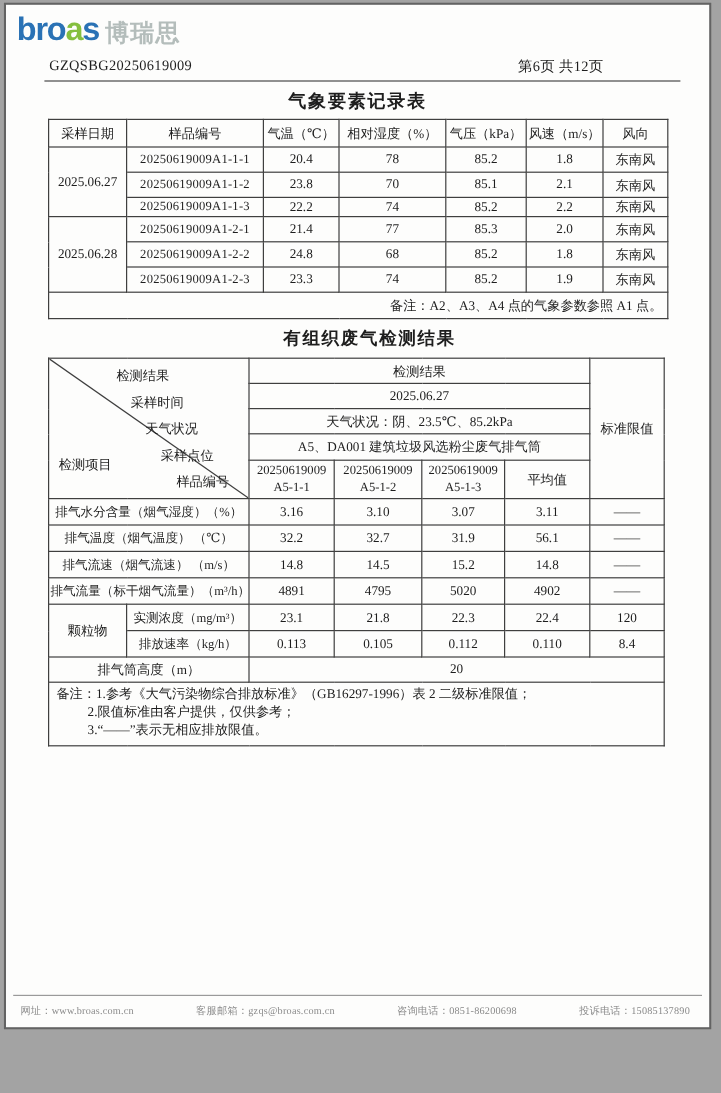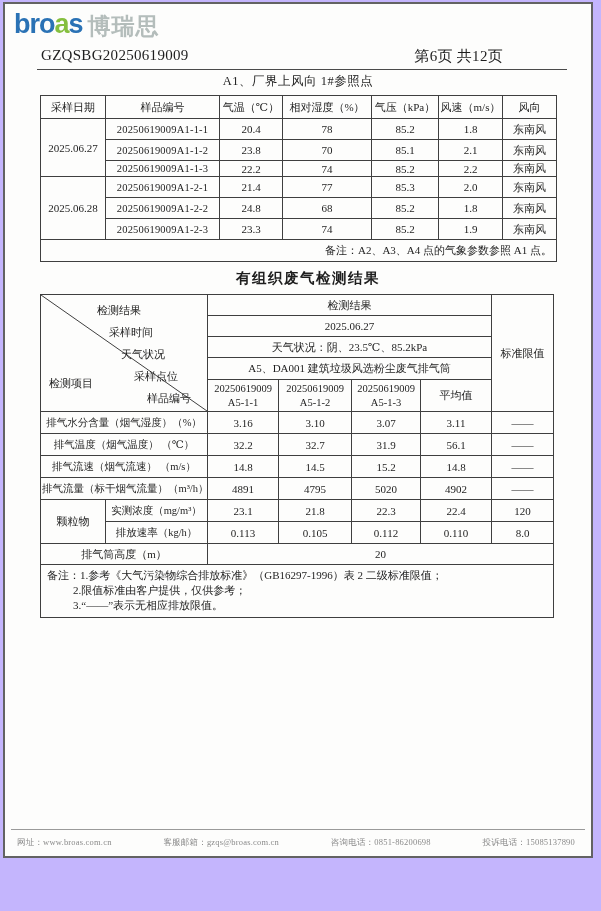--- a/index.html
+++ b/index.html
@@ -1,32 +1,32 @@
 <!DOCTYPE html>
 <html style="--brand-blue: #2a72b5; --brand-green: #85bf3f; --brand-gray: #b4bdbb; --ink: #1e1e1e; --border: #3f3f3f; --footer-ink: #8a8a8a;"><head>
 <meta charset="utf-8">
 <style>
   :root{
     --brand-blue:#2a72b5; --brand-green:#85bf3f; --brand-gray:#b4bdbb;
     --ink:#1e1e1e; --border:#3f3f3f; --footer-ink:#8a8a8a;
   }
   html,body{margin:0;padding:0;background:#fff;}
-  .page{position:relative;width:601px;height:911px;background:#c4b5fd;
+  .page{position:relative;width:601px;height:911px;background:#a3a3a3;
         font-family:"Liberation Serif","DejaVu Serif",serif;color:var(--ink);overflow:hidden;}
   .frame{position:absolute;left:3px;top:2px;width:586px;height:852px;
          border:2px solid #636363;background:#fdfdfc;}
   
   .logo-row{padding:7px 0 0 9px;display:flex;align-items:flex-end;line-height:1;}
   .logo-latin{font-family:"Liberation Sans","DejaVu Sans",sans-serif;font-weight:700;
               font-size:27px;letter-spacing:-1px;color:var(--brand-blue);}
   .logo-latin .green{color:var(--brand-green);}
-  .logo-cn{font-size:23px;font-weight:700;color:var(--brand-gray);margin-left:5px;letter-spacing:1px;}
+  .logo-cn{font-size:20px;font-weight:700;color:var(--brand-gray);margin-left:5px;letter-spacing:1px;}
   
   .meta-row{display:flex;justify-content:space-between;padding:9px 88px 0 36px;
-            font-size:15px;letter-spacing:.3px;}
+            font-size:12px;letter-spacing:.3px;}
   .rule{margin:3px 24px 0 32px;border-top:1.4px solid #4a4a4a;}
   
   .title1{margin-top:7px;text-align:center;font-size:15px;font-weight:700;letter-spacing:1.5px;}
   .subtitle{margin-top:3px;text-align:center;font-size:12.5px;letter-spacing:.5px;}
   .title2{margin-top:7px;text-align:center;font-size:14.5px;font-weight:700;letter-spacing:1.5px;margin-left:20px;}
   
   table{border-collapse:collapse;table-layout:fixed;}
   td,th{border:1px solid var(--border);text-align:center;vertical-align:middle;
         font-size:11px;font-weight:400;padding:0 1px;overflow:hidden;}
   .t1{margin:5px 12px 0 35px;width:516px;}
@@ -63,21 +63,21 @@
       <div class="logo-latin"><span>bro</span><span class="green">a</span><span>s</span></div>
       <div class="logo-cn">博瑞思</div>
     </div>
 
     <div class="meta-row">
       <span>GZQSBG20250619009</span>
       <span>第6页 共12页</span>
     </div>
     <div class="rule"></div>
 
-    <div class="subtitle">A1、厂界上风向 1#参照点</div>
+    <div class="title1">气象要素记录表</div>
 
     <table class="t1">
       <colgroup>
           <col style="width:65px">
           <col style="width:114px">
           <col style="width:63px">
           <col style="width:89px">
           <col style="width:67px">
           <col style="width:64px">
           <col style="width:54px">
@@ -234,21 +234,21 @@
         <td>22.3</td>
         <td>22.4</td>
         <td>120</td>
       </tr>
       <tr style="height:22px">
         <td class="lbl">排放速率（kg/h）</td>
         <td>0.113</td>
         <td>0.105</td>
         <td>0.112</td>
         <td>0.110</td>
-        <td>8.0</td>
+        <td>8.4</td>
       </tr>
       <tr style="height:21px">
         <td colspan="2">排气筒高度（m）</td>
         <td colspan="5">20</td>
       </tr>
       <tr style="height:44px">
         <td colspan="7" class="notes">
           <div>备注：1.参考《大气污染物综合排放标准》（GB16297-1996）表 2 二级标准限值；</div>
           <div class="cont">2.限值标准由客户提供，仅供参考；</div>
           <div class="cont">3.“——”表示无相应排放限值。</div>

